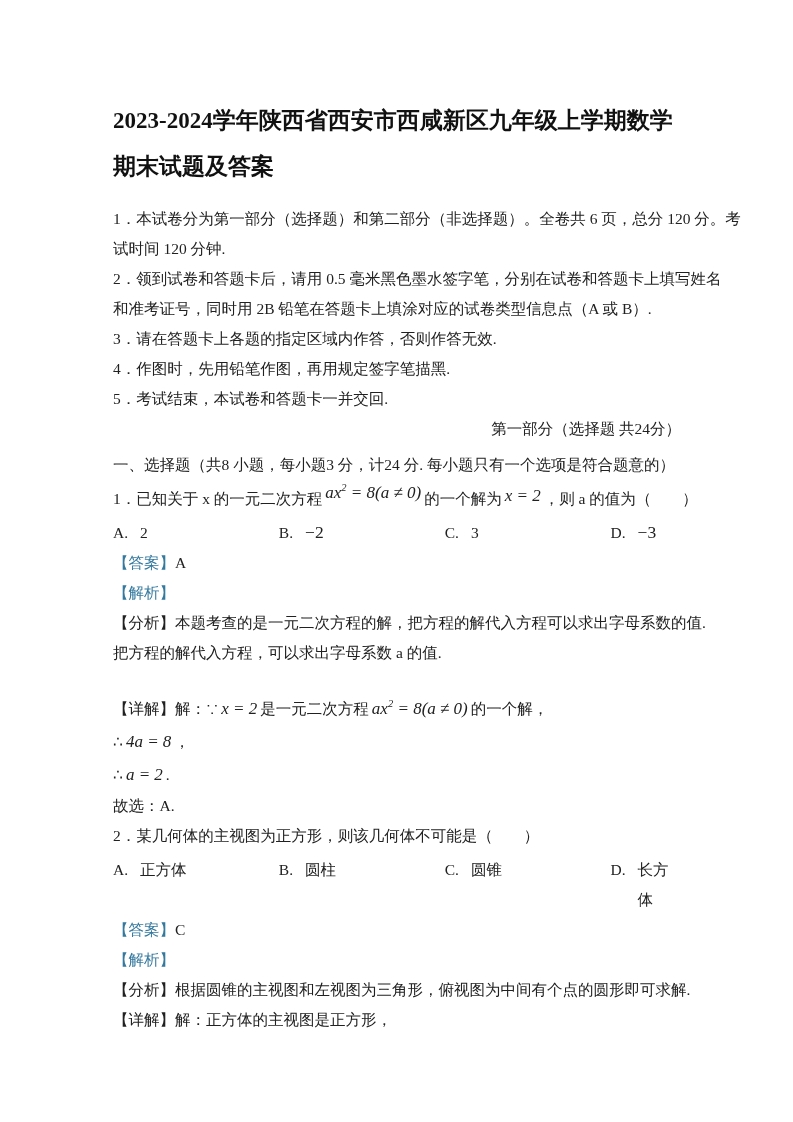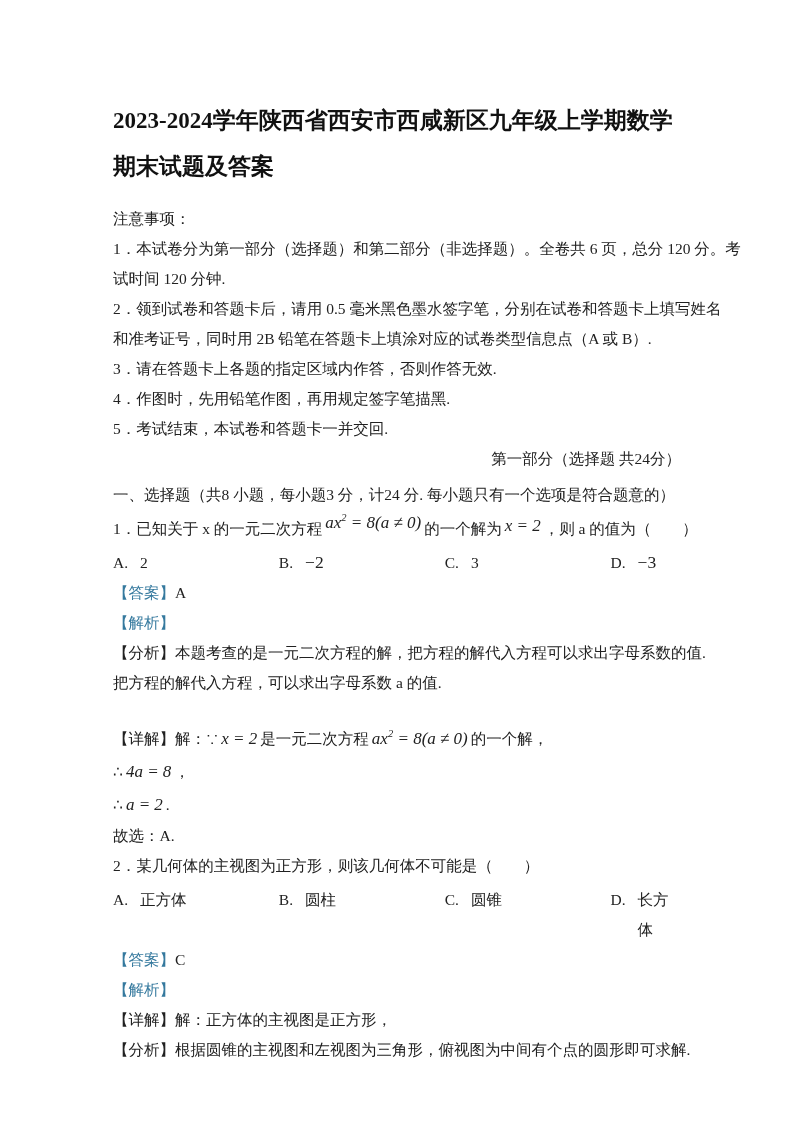--- a/index.html
+++ b/index.html
@@ -70,21 +70,20 @@
   .gap6 { margin-top: 6px; }
   .gap4 { margin-top: 4px; }
 </style>
 </head>
 <body>
 
 <div class="page">
 
   <h1 class="doc-title">2023-2024学年陕西省西安市西咸新区九年级上学期数学期末试题及答案</h1>
 
-  <div class="line">注意事项：</div>
   <div class="line">1．本试卷分为第一部分（选择题）和第二部分（非选择题）。全卷共 6 页，总分 120 分。考</div>
   <div class="line">试时间 120 分钟.</div>
   <div class="line">2．领到试卷和答题卡后，请用 0.5 毫米黑色墨水签字笔，分别在试卷和答题卡上填写姓名</div>
   <div class="line">和准考证号，同时用 2B 铅笔在答题卡上填涂对应的试卷类型信息点（A 或 B）.</div>
   <div class="line">3．请在答题卡上各题的指定区域内作答，否则作答无效.</div>
   <div class="line">4．作图时，先用铅笔作图，再用规定签字笔描黑.</div>
   <div class="line">5．考试结束，本试卷和答题卡一并交回.</div>
 
   <div class="line center">第一部分（选择题 共24分）</div>
   <div class="line gap6">一、选择题（共8 小题，每小题3 分，计24 分. 每小题只有一个选项是符合题意的）</div>
@@ -137,16 +136,16 @@
         <span class="opt-value">圆锥</span>
       </div>
     <div class="opt opt-3">
         <span class="opt-label">D.</span>
         <span class="opt-value">长方体</span>
       </div>
   </div>
 
   <div class="line"><span class="accent">【答案】</span><span>C</span></div>
   <div class="line accent">【解析】</div>
+  <div class="line">【分析】根据圆锥的主视图和左视图为三角形，俯视图为中间有个点的圆形即可求解.</div>
   <div class="line">【详解】解：正方体的主视图是正方形，</div>
-  <div class="line">【分析】根据圆锥的主视图和左视图为三角形，俯视图为中间有个点的圆形即可求解.</div>
 
 </div>
 
 </body></html>

